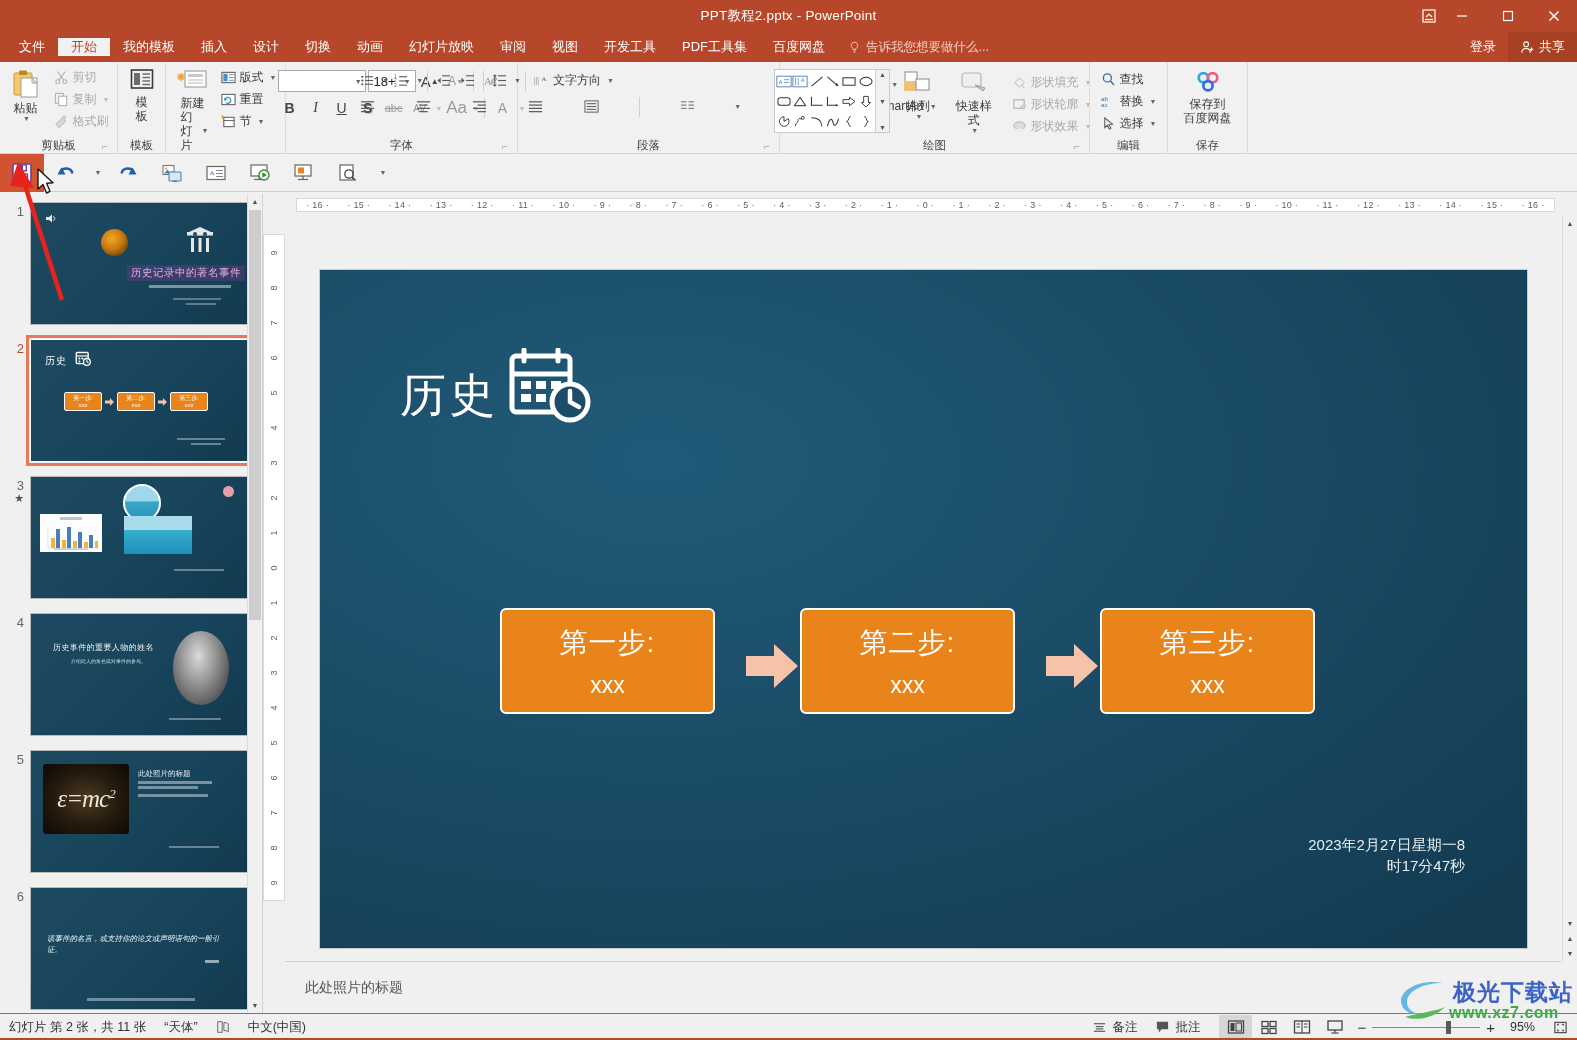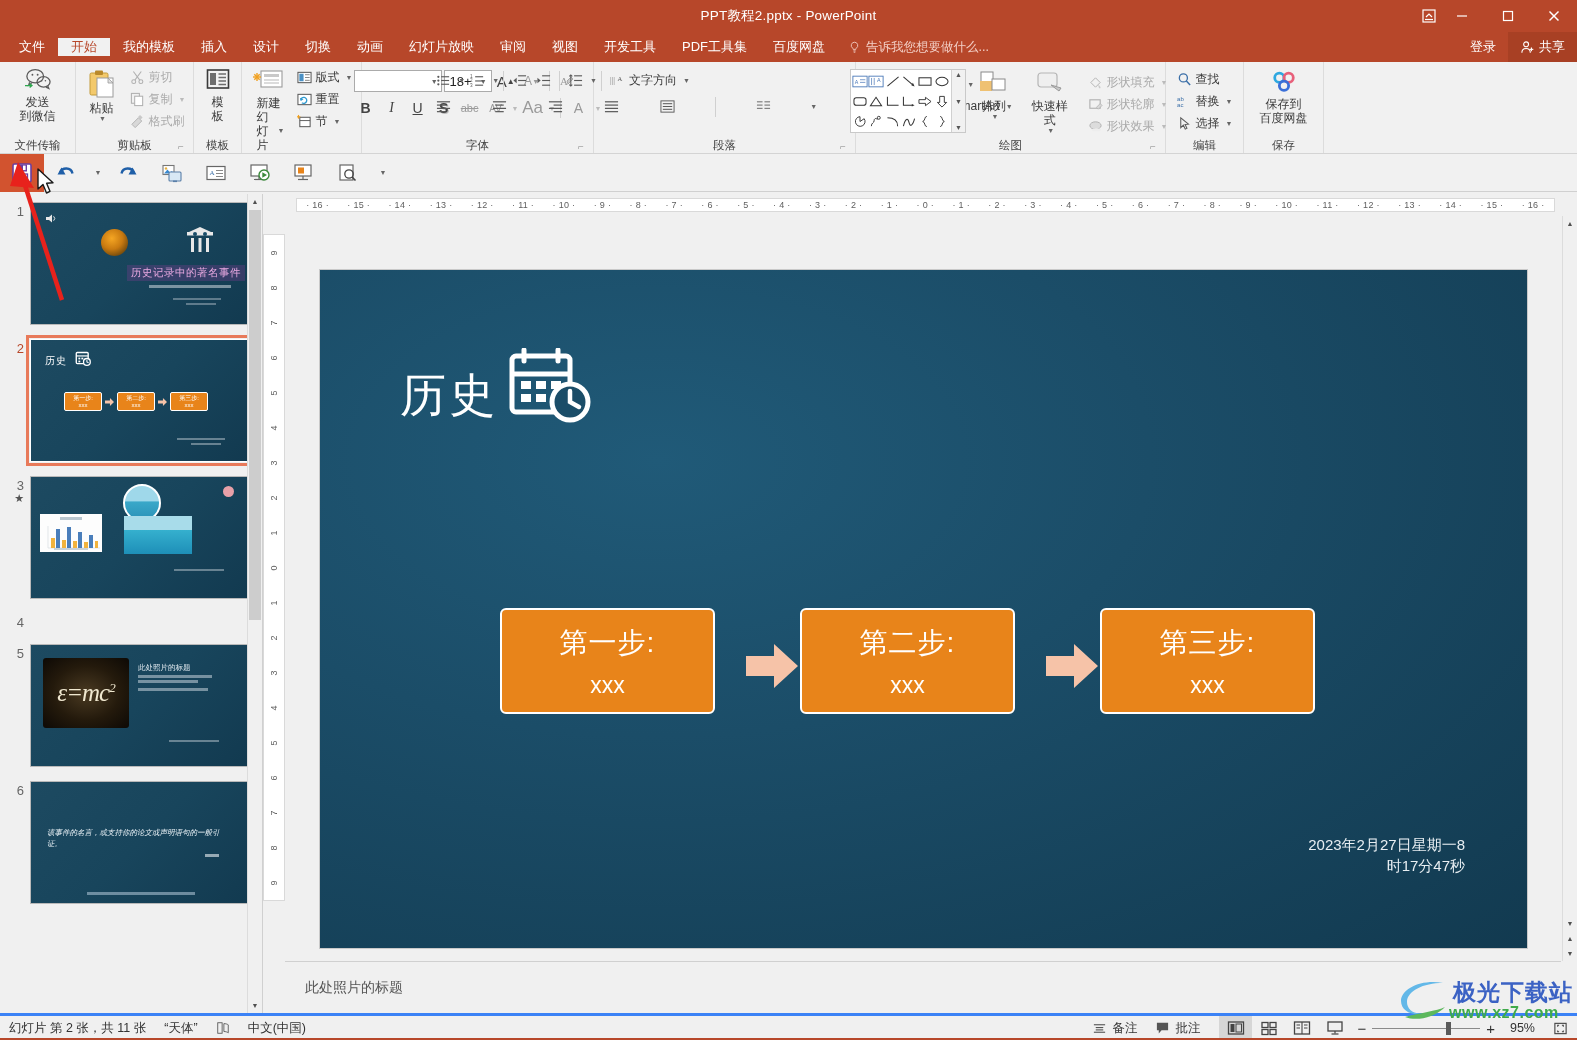--- a/index.html
+++ b/index.html
@@ -219,21 +219,21 @@
   }
   .notes {
     height: 52px; border-top: 1px solid #d0d0d0; background: #f0f0f0;
     display: flex; align-items: center; padding-left: 20px;
     font-size: 14px; color: #555; margin-left: 22px; margin-right: 16px;
   }
 
   
   .statusbar {
     position: absolute; left: 0; right: 0; bottom: 0; height: 27px;
-    background: #f0f0f0; border-top: 3px solid #3b82f6;
+    background: #f0f0f0; border-top: 1px solid #3b82f6;
     display: flex; align-items: center; font-size: 12.5px; color: #333;
   }
   .statusbar .sep { flex: 1; }
   .st-item { padding: 0 9px; display: flex; align-items: center; gap: 5px; height: 27px; }
   .view-btn {
     width: 33px; height: 24px; display: flex; align-items: center; justify-content: center;
     color: #444;
   }
   .view-btn.active { background: #d6d6d6; }
   .zoom-slider { display: flex; align-items: center; gap: 6px; padding: 0 6px; }
@@ -322,40 +322,20 @@
         <line x1="12.2" y1="8" x2="12.2" y2="12" stroke="#fff" stroke-width="1.2"></line>
         <line x1="10.2" y1="10" x2="14.2" y2="10" stroke="#fff" stroke-width="1.2"></line>
       </svg>
       <span>共享</span>
     </div>
   </div>
 </div>
 
 <div class="ribbon">
 
-  <div class="rgroup" style="width:76px;">
-    <div class="gbody" style="justify-content:center;">
-      <div class="bigbtn">
-        <svg width="30" height="26" viewBox="0 0 32 28">
-          <ellipse cx="13" cy="10" rx="9" ry="7.2" fill="none" stroke="#5b5b5b" stroke-width="1.4"></ellipse>
-          <circle cx="10" cy="8.4" r="1" fill="#5b5b5b"></circle>
-            <circle cx="15.6" cy="8.4" r="1" fill="#5b5b5b"></circle>
-          <path d="M7 16.5 L6 19.5 L9.2 17.6" fill="none" stroke="#5b5b5b" stroke-width="1.4"></path>
-          <ellipse cx="22" cy="16" rx="7" ry="5.6" fill="none" stroke="#5b5b5b" stroke-width="1.4"></ellipse>
-          <circle cx="20" cy="14.8" r=".85" fill="#5b5b5b"></circle>
-            <circle cx="24" cy="14.8" r=".85" fill="#5b5b5b"></circle>
-          <path d="M26.5 20.5 L27.6 23 L24.6 21.6" fill="none" stroke="#5b5b5b" stroke-width="1.4"></path>
-          <path d="M2 20 L9 20 M7 18 L9.5 20 L7 22" fill="none" stroke="#2ea84f" stroke-width="1.4"></path>
-        </svg>
-        <span class="lbl">发送</span>
-        <span class="lbl" style="margin-top:0">到微信</span>
-      </div>
-    </div>
-    <div class="glabel">文件传输</div>
-  </div>
 
   <div class="rgroup" style="width:118px;">
     <div class="gbody">
       <div class="bigbtn" style="padding-top:4px;">
         <svg width="28" height="30" viewBox="0 0 28 30">
           <rect x="2" y="4" width="18" height="22" rx="1.5" fill="#f3c96b" stroke="#c39b3a" stroke-width="1"></rect>
           <rect x="7" y="1.5" width="8" height="4.5" rx="1" fill="#b9892a"></rect>
           <rect x="9" y="9" width="16" height="19" fill="#fff" stroke="#9b9b9b" stroke-width="1"></rect>
           <path d="M20 9 L25 14 L20 14 Z" fill="#e0e0e0" stroke="#9b9b9b" stroke-width=".8"></path>
         </svg>
@@ -1031,20 +1011,28 @@
                background:linear-gradient(#9fd8ea 0%, #9fd8ea 45%, #3aa8c9 46%, #2a92b8 100%);"></div>
           <div style="position:absolute;left:93px;top:39px;width:68px;height:38px;
                background:linear-gradient(#a8dcea 0%, #a8dcea 36%, #35b0ce 37%, #1e8fb8 100%);"></div>
           <div style="position:absolute;right:13px;top:9px;width:11px;height:11px;border-radius:50%;background:#e8a0a8;"></div>
           <div style="position:absolute;left:143px;top:92px;width:50px;height:2px;background:#cfd8de;opacity:.45;"></div>
         </div>
       </div>
 
       <div class="thumb-row">
         <div class="thumb-num">4</div>
+        <div class="thumb">
+          <div class="thumb-inner"></div>
+          <div style="position:absolute;left:22px;top:28px;font-size:8px;color:#eef3f6;letter-spacing:.4px;">历史事件的重要人物的姓名</div>
+          <div style="position:absolute;left:40px;top:44px;font-size:5px;color:#cfd8de;">介绍此人的角色或对事件的参与。</div>
+          <div style="position:absolute;right:18px;top:17px;width:56px;height:74px;border-radius:50%;
+               background:radial-gradient(ellipse at 45% 34%, #dadada 0%, #8c8c8c 45%, #2a2a2a 100%);"></div>
+          <div style="position:absolute;left:138px;top:104px;width:52px;height:2px;background:#cfd8de;opacity:.45;"></div>
+        </div>
       </div>
 
       <div class="thumb-row">
         <div class="thumb-num">5</div>
         <div class="thumb">
           <div class="thumb-inner"></div>
           <div style="position:absolute;left:12px;top:13px;width:86px;height:70px;border-radius:3px;
                background:radial-gradient(ellipse at 50% 50%, #4a3a22 0%, #241a0c 55%, #0d0905 100%);
                display:flex;align-items:center;justify-content:center;">
             <span style="font-family:'Liberation Serif',serif;font-style:italic;color:#f0e8d0;font-size:25px;

